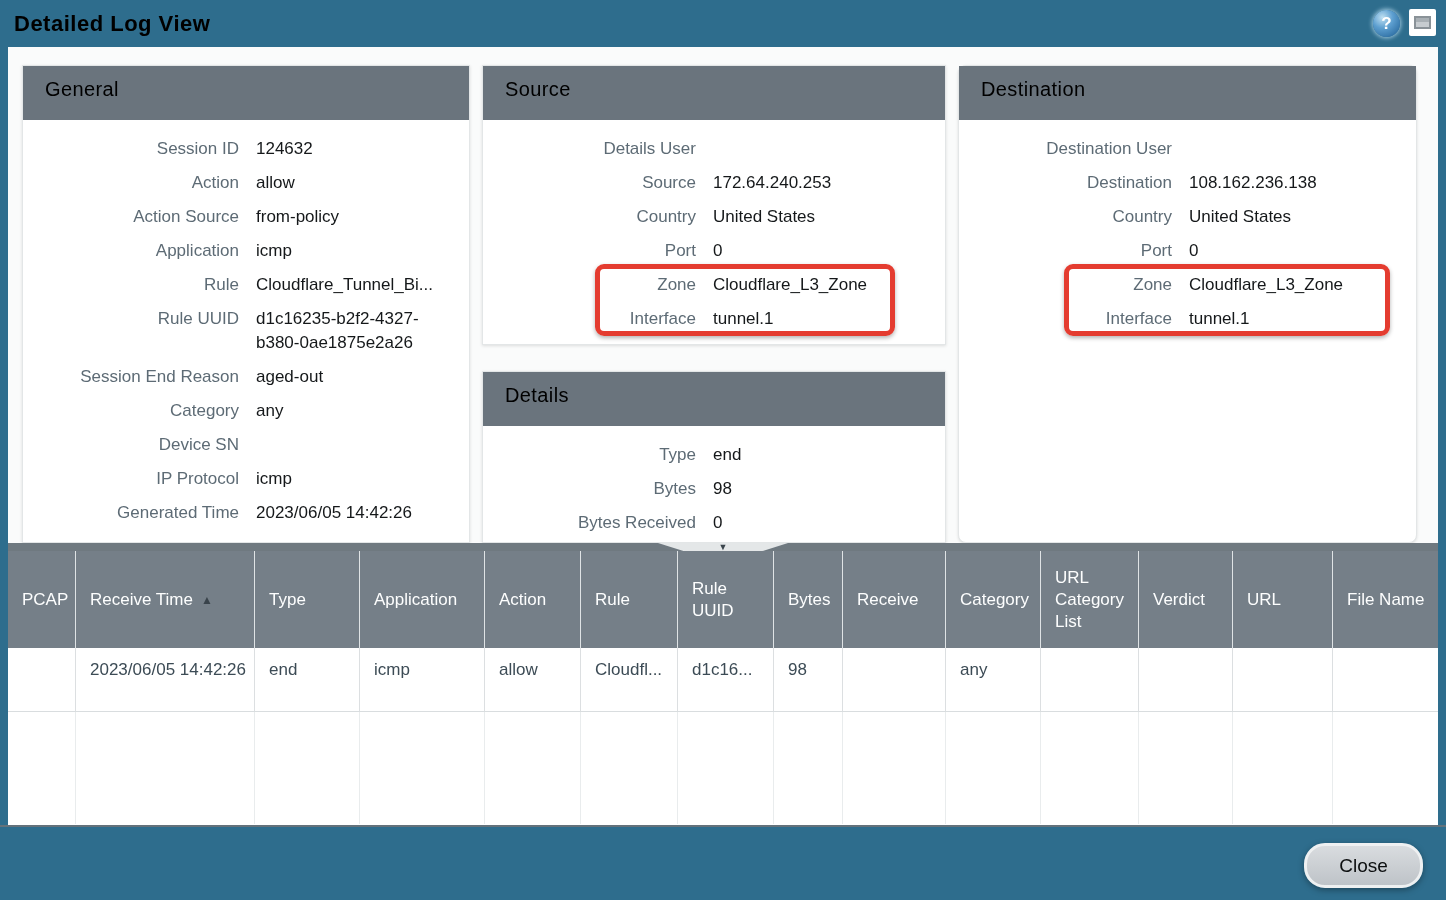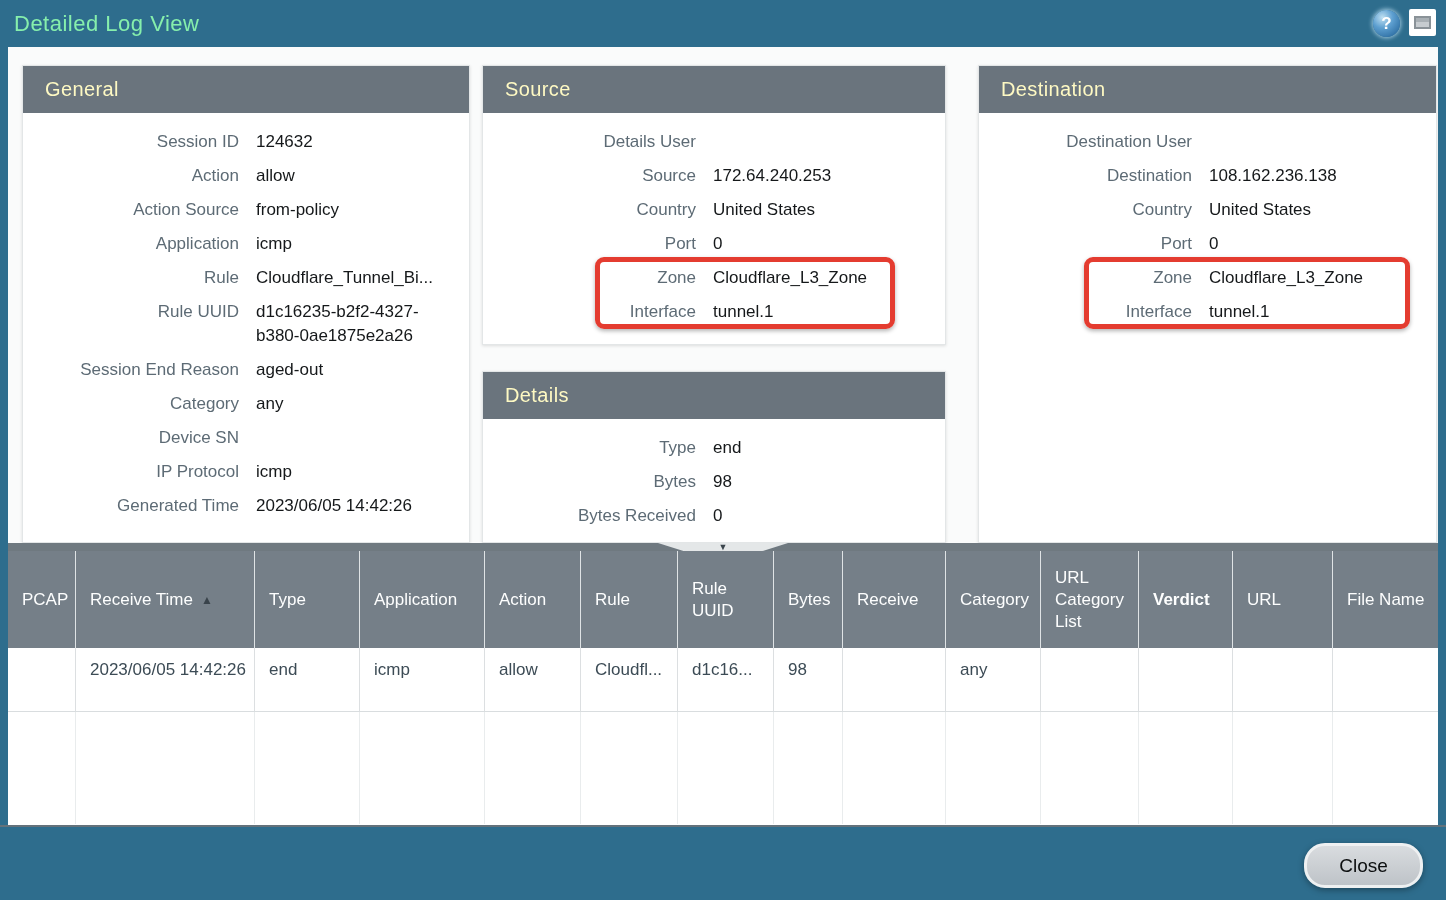--- a/index.html
+++ b/index.html
@@ -8,21 +8,21 @@
     position: relative;
     background: #2e6d8d;
     font-family: "Liberation Sans", sans-serif;
     overflow: hidden;
   }
 
   
   .titlebar { position:absolute; left:0; top:0; width:1446px; height:47px; background:#2e6d8d; }
   .titlebar .title {
     position:absolute; left:14px; top:0; line-height:47px;
-    color:#86efac; font-size:22px; font-weight:400; letter-spacing:.5px;
+    color:#000000; font-size:22px; font-weight:700; letter-spacing:.5px;
   }
   .help-icon {
     position:absolute; right:46px; top:10px; width:27px; height:27px; border-radius:50%;
     background: radial-gradient(circle at 35% 28%, #bfe0f2 0%, #5d9fd0 40%, #1c5c92 100%);
     box-shadow: 0 0 4px 1px rgba(190,225,245,.8);
     color:#ffffff; font-size:17px; font-weight:bold; text-align:center; line-height:27px;
     cursor:pointer;
   }
   .restore-icon {
     position:absolute; right:10px; top:9px; width:27px; height:27px;
@@ -36,33 +36,33 @@
     content:""; position:absolute; left:0; top:0; right:0; height:4px; background:#a9b0b5;
   }
 
   
   .dialog-body {
     position:absolute; left:8px; top:47px; width:1430px; height:496px;
     background:#fafbfb; overflow:hidden;
   }
   .panel { position:absolute; background:#ffffff; border:1px solid #e3e6e7; box-shadow:0 1px 3px rgba(0,0,0,.12); }
   .panel-header {
-    height:47px; background:#6a747d; color:#fef9c3;
+    height:54px; background:#6a747d; color:#000000;
     font-size:20px; font-weight:300; letter-spacing:.4px;
     line-height:47px; padding-left:22px;
   }
   .panel-body { padding-top:12px; }
   .field-row { display:flex; padding:5px 0; font-size:17px; line-height:24px;margin-left:8px; }
   .field-label { color:#5d6b75; text-align:right; flex:none; }
   .field-value { color:#15181a; margin-left:17px; flex:1; word-break:break-word; padding-right:10px; }
 
   .panel-general      { left:14px;  top:18px;  width:448px; height:478px; }
   .panel-source       { left:474px; top:18px;  width:464px; height:280px; }
   .panel-details      { left:474px; top:324px; width:464px; height:172px; }
-  .panel-destination  { left:970px; top:18px;  width:459px; height:478px; }
+  .panel-destination  { left:950px; top:18px;  width:459px; height:478px;border-radius:8px; }
 
   .panel-general .field-label { width:208px; }
   .panel-source .field-label, .panel-details .field-label { width:205px; }
   .panel-destination .field-label { width:205px; }
 
   .zone-highlight { position:relative; }
   .red-box {
     position:absolute; top:-4px; bottom:0; border:5px solid #e43c30; border-radius:9px;
     box-shadow:0 2px 4px rgba(0,0,0,.3); pointer-events:none;
   }
@@ -91,21 +91,21 @@
   .trow { display:flex; min-height:64px; border-bottom:1px solid #d9dddf; cursor:pointer; }
   .td {
     padding:10px 8px 0 14px; color:#3c4b55; font-size:17px; line-height:24px;
     border-right:1px solid #dcdfe1; overflow:hidden;
   }
   .tfiller { display:flex; height:112px; }
   .tf { border-right:1px solid #e9eced; }
   .c0{width:68px;flex:none;} .c1{width:179px;flex:none;} .c2{width:105px;flex:none;}
   .c3{width:125px;flex:none;} .c4{width:96px;flex:none;} .c5{width:97px;flex:none;}
   .c6{width:96px;flex:none;} .c7{width:69px;flex:none;} .c8{width:103px;flex:none;}
-  .c9{width:95px;flex:none;} .c10{width:98px;flex:none;} .c11{width:94px;flex:none;font-weight:bold;}
+  .c9{width:95px;flex:none;} .c10{width:98px;flex:none;} .c11{width:94px;flex:none;}
   .c12{width:100px;flex:none;} .c13{flex:1;}
   .tf:last-child, .td:last-child { border-right:none; }
 
   
   .footer { position:absolute; left:0; top:825px; width:1446px; height:75px; background:#2e6d8d; border-top:2px solid #64727b; }
   .close-btn {
     position:absolute; right:23px; top:16px; width:119px; height:45px;
     border-radius:21px; border:3px solid #eef0f1;
     background:linear-gradient(#d9dcdf,#bec3c8);
     font-family:"Liberation Sans",sans-serif; font-size:19px; color:#0c0e0f;

